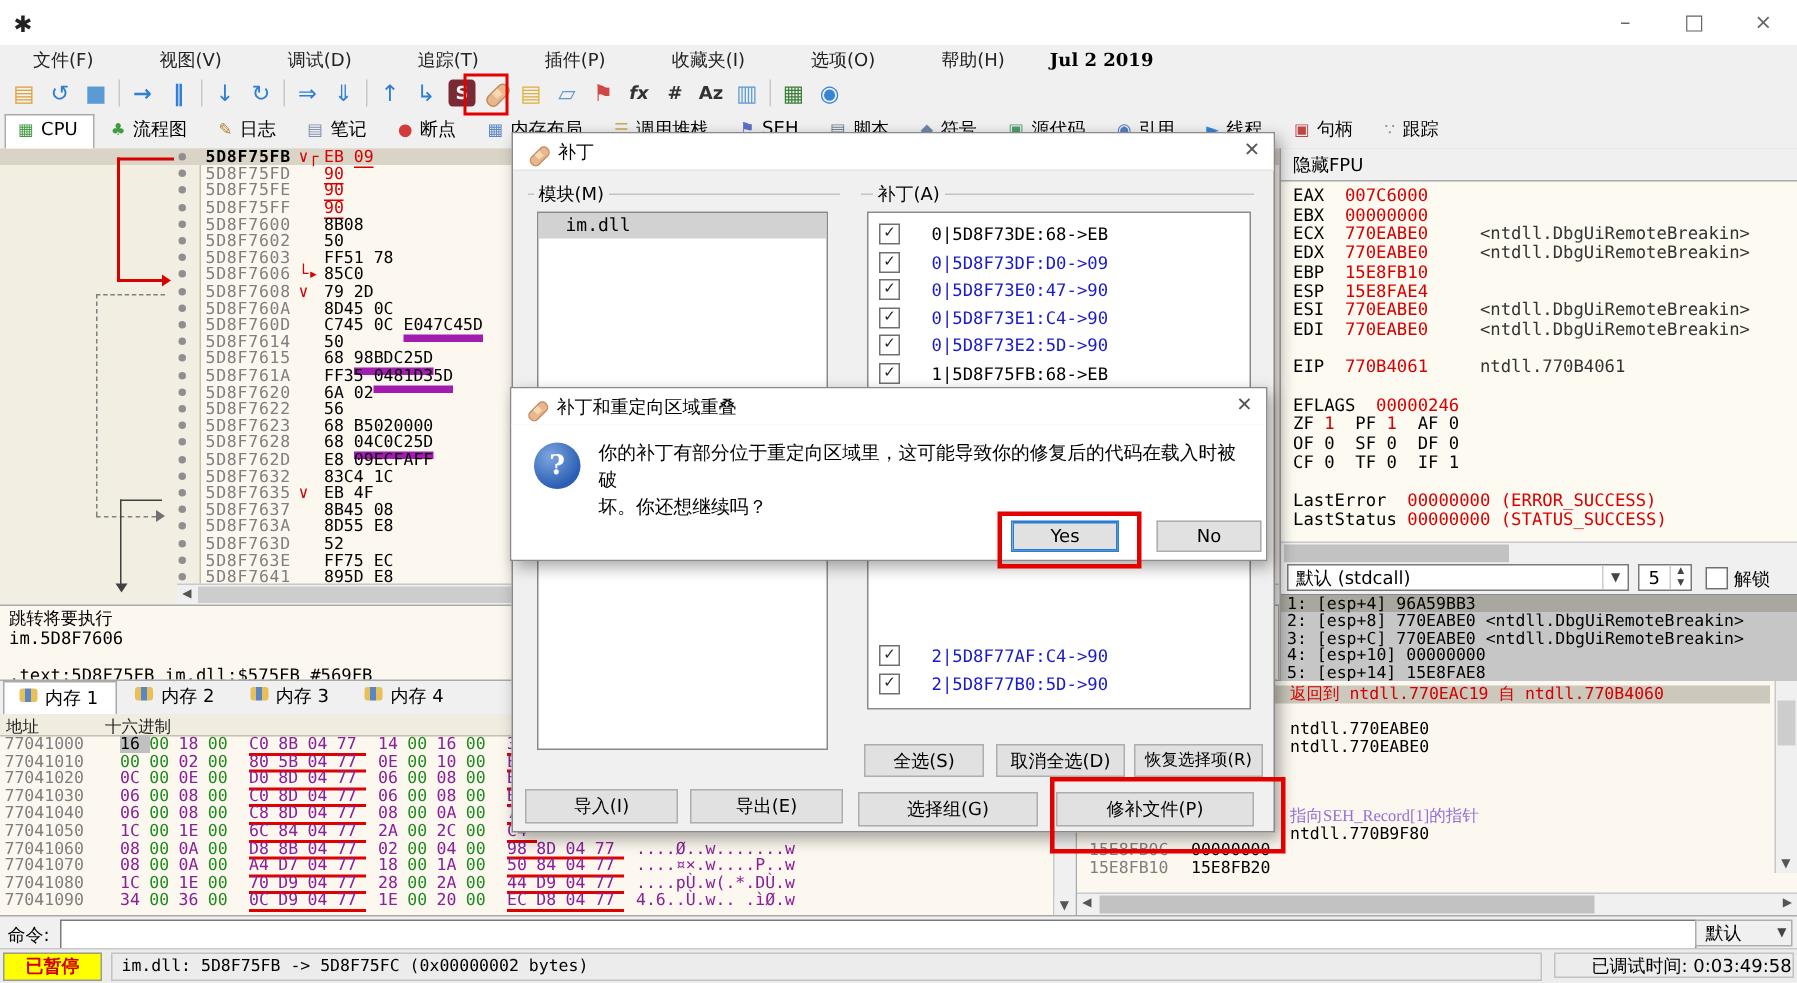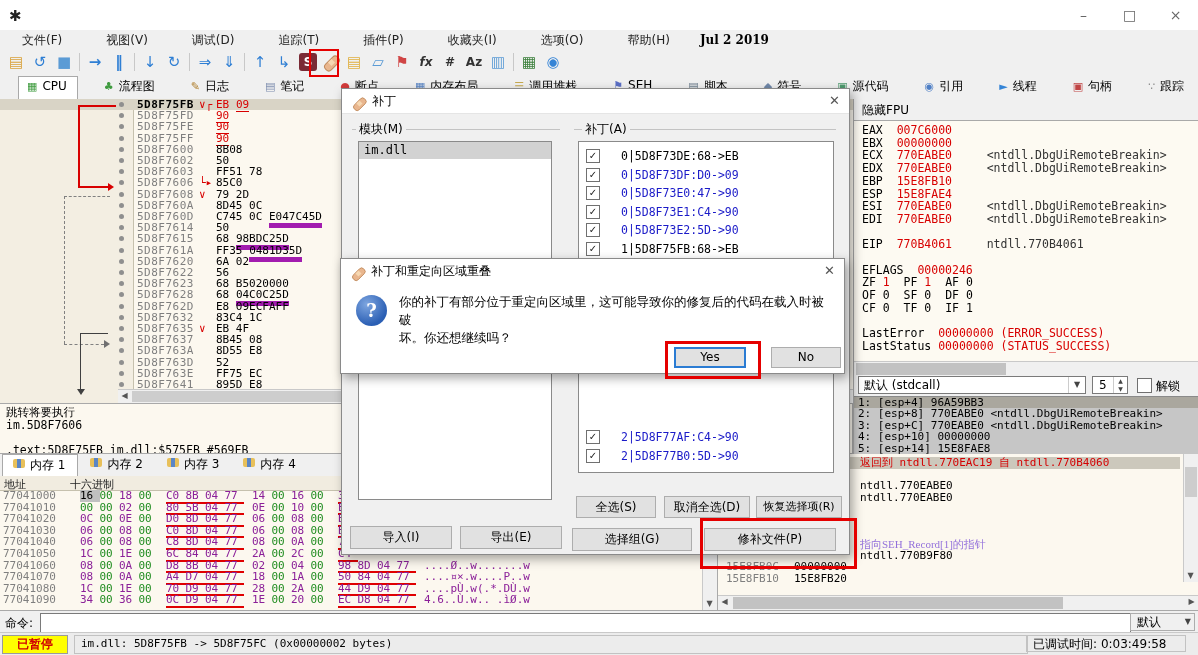--- a/index.html
+++ b/index.html
@@ -24,21 +24,21 @@
   .tbi{display:inline-block;width:22px;height:22px;margin:2px 1px;text-align:center;line-height:22px;font-size:15px;vertical-align:top;}
   .tbi.badge{width:18px;height:18px;margin:4px 3px;line-height:18px;border-radius:3px;color:#fff;font-size:12px;font-weight:bold;}
   .tbi.txt{font-size:12px;font-weight:bold;}
   .tbsep{display:inline-block;width:1px;height:18px;background:#c8c8c8;margin:4px 3px;vertical-align:top;}
   .bandaid{display:inline-block;width:20px;height:22px;position:relative;vertical-align:top;margin:2px 1px;}
   .bandaid::before{content:"";position:absolute;left:2px;top:8px;width:16px;height:7px;background:#e9b68e;border:1px solid #c08a5c;border-radius:4px;transform:rotate(-45deg);}
   .bandaid::after{content:"";position:absolute;left:8px;top:9px;width:5px;height:5px;background:#f6d8b2;transform:rotate(-45deg);}
 
   
   #tabbar{position:absolute;left:0;top:76px;width:1198px;height:23px;background:#f0f0f0;border-bottom:1px solid #a9a9a9;white-space:nowrap;}
-  .tab{display:inline-block;height:19px;padding:2px 10px 0 8px;margin-left:18px;color:#000;vertical-align:top;}
+  .tab{display:inline-block;height:19px;padding:2px 10px 0 8px;margin-left:3px;color:#000;vertical-align:top;}
   .tab .ticon{margin-right:5px;font-size:11px;}
   .tab.active{background:#fff;border:1px solid #a9a9a9;border-bottom:1px solid #fff;height:20px;}
 
   
   #main{position:absolute;left:0;top:99px;width:1198px;height:511px;}
   #disasm{position:absolute;left:0;top:0;width:853px;height:304px;background:#fcf8ef;overflow:hidden;
           border-right:1px solid #a9a9a9;}
   #disasm .gutter{position:absolute;left:0;top:0;width:133px;height:100%;background:#f3eee2;border-right:1px solid #c6c1ae;}
   .drow{position:absolute;left:0;width:853px;height:11.2px;font-size:11px;line-height:11.2px;}
   .drow.sel{background:#d9d4c6;}
@@ -117,34 +117,34 @@
   #cmdbar{position:absolute;left:0;top:610px;width:1198px;height:22px;background:#f0f0f0;border-top:1px solid #a9a9a9;}
   #cmdlabel{position:absolute;left:5px;top:4px;}
   #cmdinput{position:absolute;left:40px;top:2px;width:1085px;height:16px;background:#fff;border:1px solid #7a7a7a;}
   #cmddd{position:absolute;right:3px;top:2px;width:65px;height:18px;background:#f0f0f0;border:1px solid #adadad;font-size:12px;line-height:16px;padding-left:6px;box-sizing:border-box;}
   #cmddd .dd{position:absolute;right:3px;top:0;font-size:8px;line-height:16px;color:#444;}
   #statusbar{position:absolute;left:0;top:632px;width:1198px;height:23px;background:#ececec;border-top:1px solid #c9c9c9;}
   #pausebadge{position:absolute;left:2px;top:2px;width:64px;height:17px;background:#ffff00;border:1px solid #9a9a9a;
               color:#d00000;font-weight:bold;text-align:center;line-height:17px;font-size:12px;}
   #statusmsg{position:absolute;left:74px;top:2px;right:170px;height:17px;border:1px solid #c2c2c2;background:#ececec;
              font-size:11px;line-height:16px;padding-left:6px;}
-  #dbgtime{position:absolute;right:12px;top:2px;width:160px;height:17px;border:1px solid #c2c2c2;font-size:12px;line-height:16px;padding-left:6px;box-sizing:border-box;}
+  #dbgtime{position:absolute;right:2px;top:2px;width:160px;height:17px;border:1px solid #c2c2c2;font-size:12px;line-height:16px;padding-left:24px;box-sizing:border-box;}
 
   
   .dialog{position:absolute;background:#f0f0f0;border:1px solid #8a8a8a;box-shadow:3px 4px 10px rgba(0,0,0,0.35);}
   .dtitle{position:absolute;left:0;top:0;width:100%;height:24px;background:#fff;border-bottom:1px solid #e5e5e5;}
   .dtitle .dicon{position:absolute;left:6px;top:1px;transform:scale(0.85);}
   .dtitle .dtext{position:absolute;left:30px;top:4px;font-size:12px;color:#000;}
   .dtitle .dclose{position:absolute;right:9px;top:4px;color:#555;font-size:13px;}
   #patchdlg{left:341px;top:88px;width:507px;height:465px;z-index:20;}
   .grouplabel{position:absolute;font-size:12px;background:#f0f0f0;padding:0 3px;z-index:2;}
   .groupline{position:absolute;border-top:1px solid #c3c3c3;}
   .listbox{position:absolute;background:#fff;border:1px solid #8a8a8a;overflow:hidden;}
   #modlist{left:16px;top:52px;width:192px;height:357px;}
-  .modrow{height:17px;background:#d2d2d2;font-size:12px;line-height:17px;padding-left:5px;font-family:"DejaVu Sans Mono","Liberation Mono",monospace;}
+  .modrow{height:17px;background:#d2d2d2;font-size:12px;line-height:17px;padding-left:18px;font-family:"DejaVu Sans Mono","Liberation Mono",monospace;}
   #patchlist{left:236px;top:52px;width:254px;height:330px;}
   .pitem{position:absolute;left:0;width:100%;height:18px;font-size:11.5px;line-height:15px;}
   .pitem .cbx{position:absolute;left:7px;top:1px;width:12px;height:12px;background:#fff;border:1px solid #707070;
               color:#222;font-size:10px;line-height:12px;text-align:center;}
   .pitem .ptxt{position:absolute;left:42px;top:1px;white-space:pre;}
   .ptxt.pb{color:#1a1ac8;} .ptxt.pk{color:#000;}
   .wbtn{position:absolute;background:#e1e1e1;border:1px solid #adadad;font-size:12px;text-align:center;box-sizing:border-box;}
   #confirmdlg{left:340px;top:258px;width:503px;height:114px;z-index:30;background:#fff;}
   #confirmbody{position:absolute;left:0;top:24px;width:100%;bottom:0;background:#fff;}
   #qicon{position:absolute;left:15px;top:12px;width:31px;height:31px;border-radius:50%;

